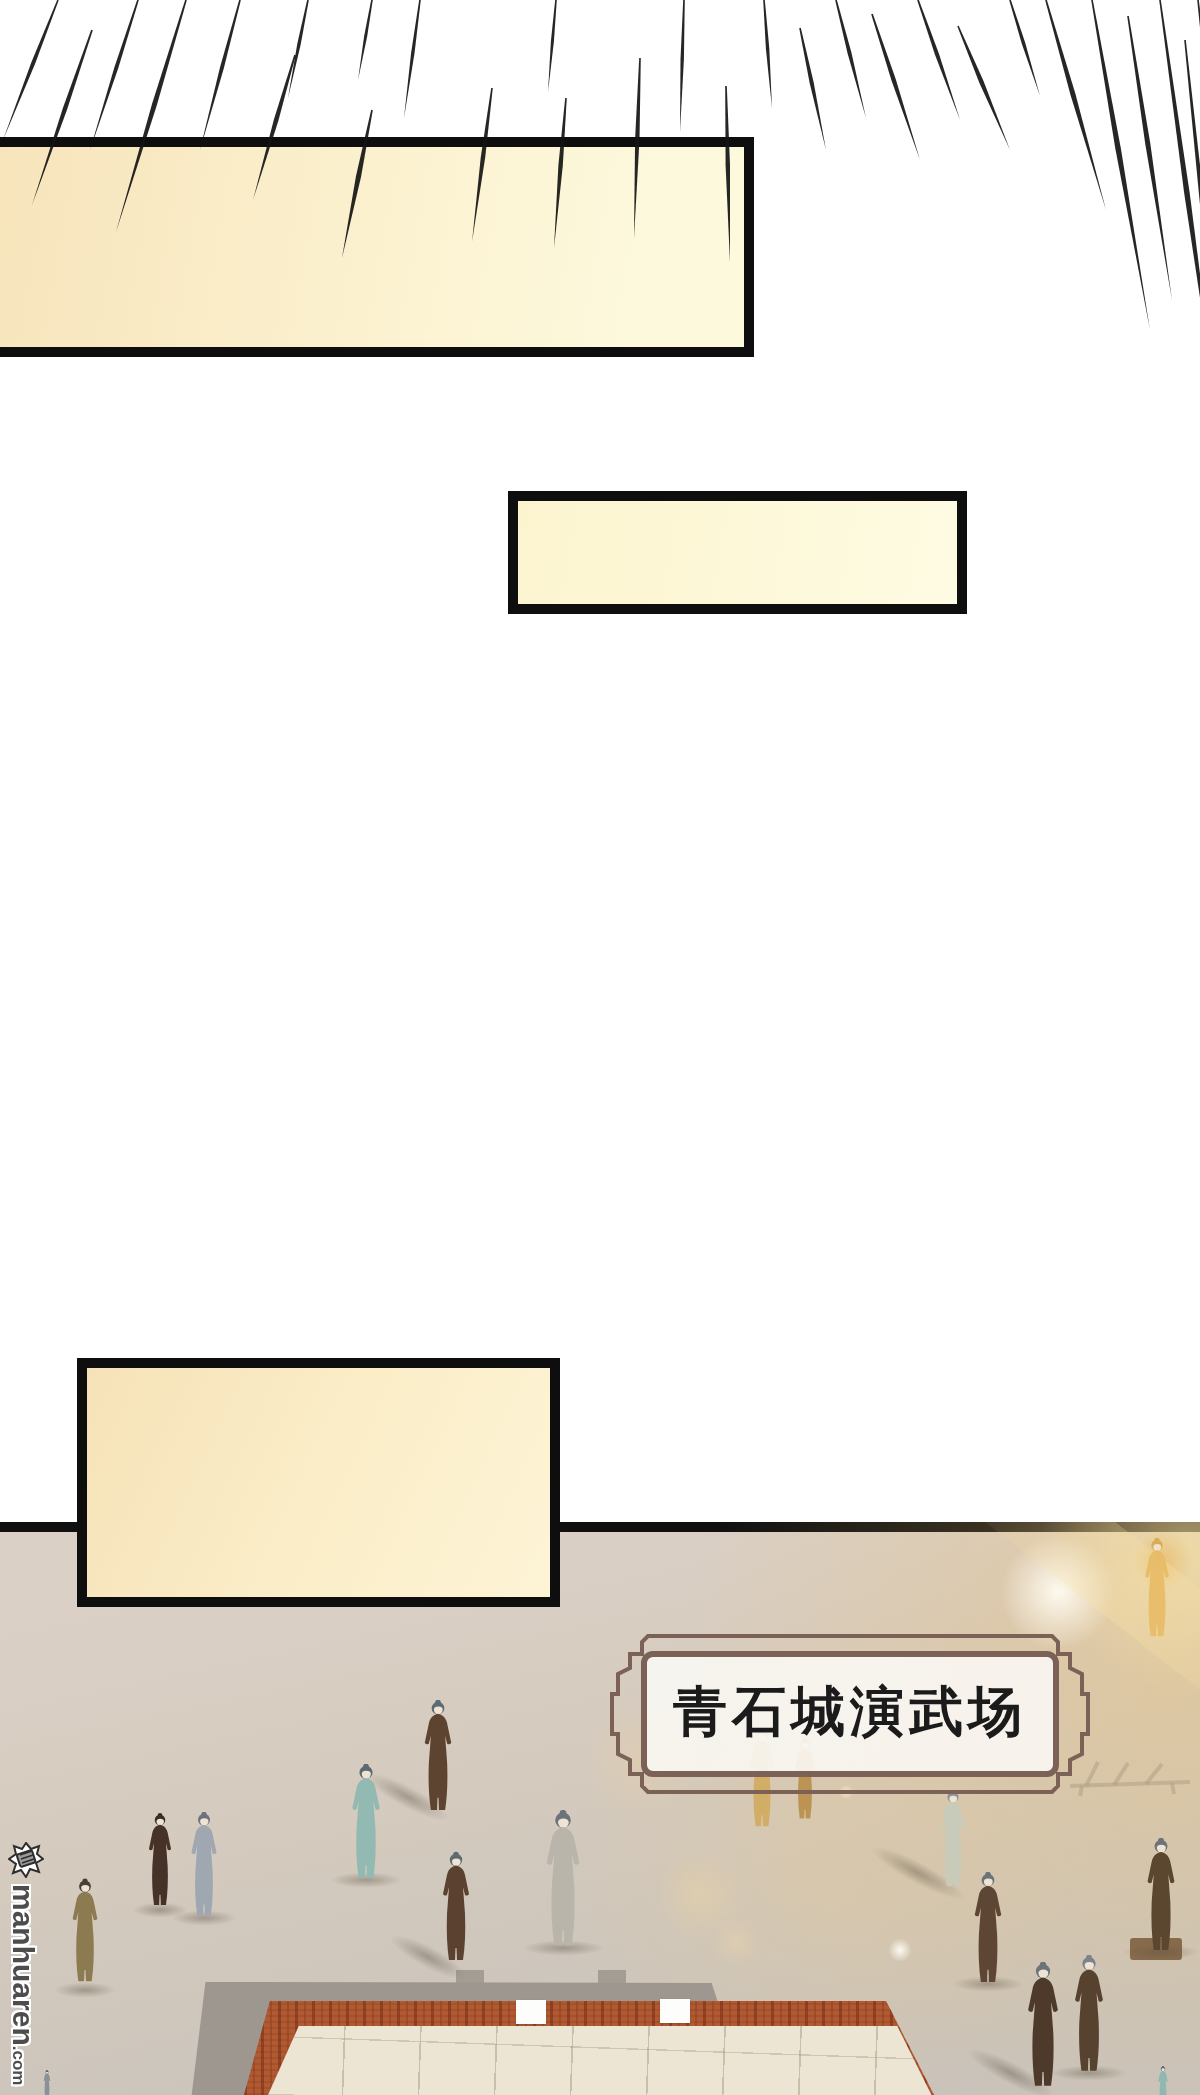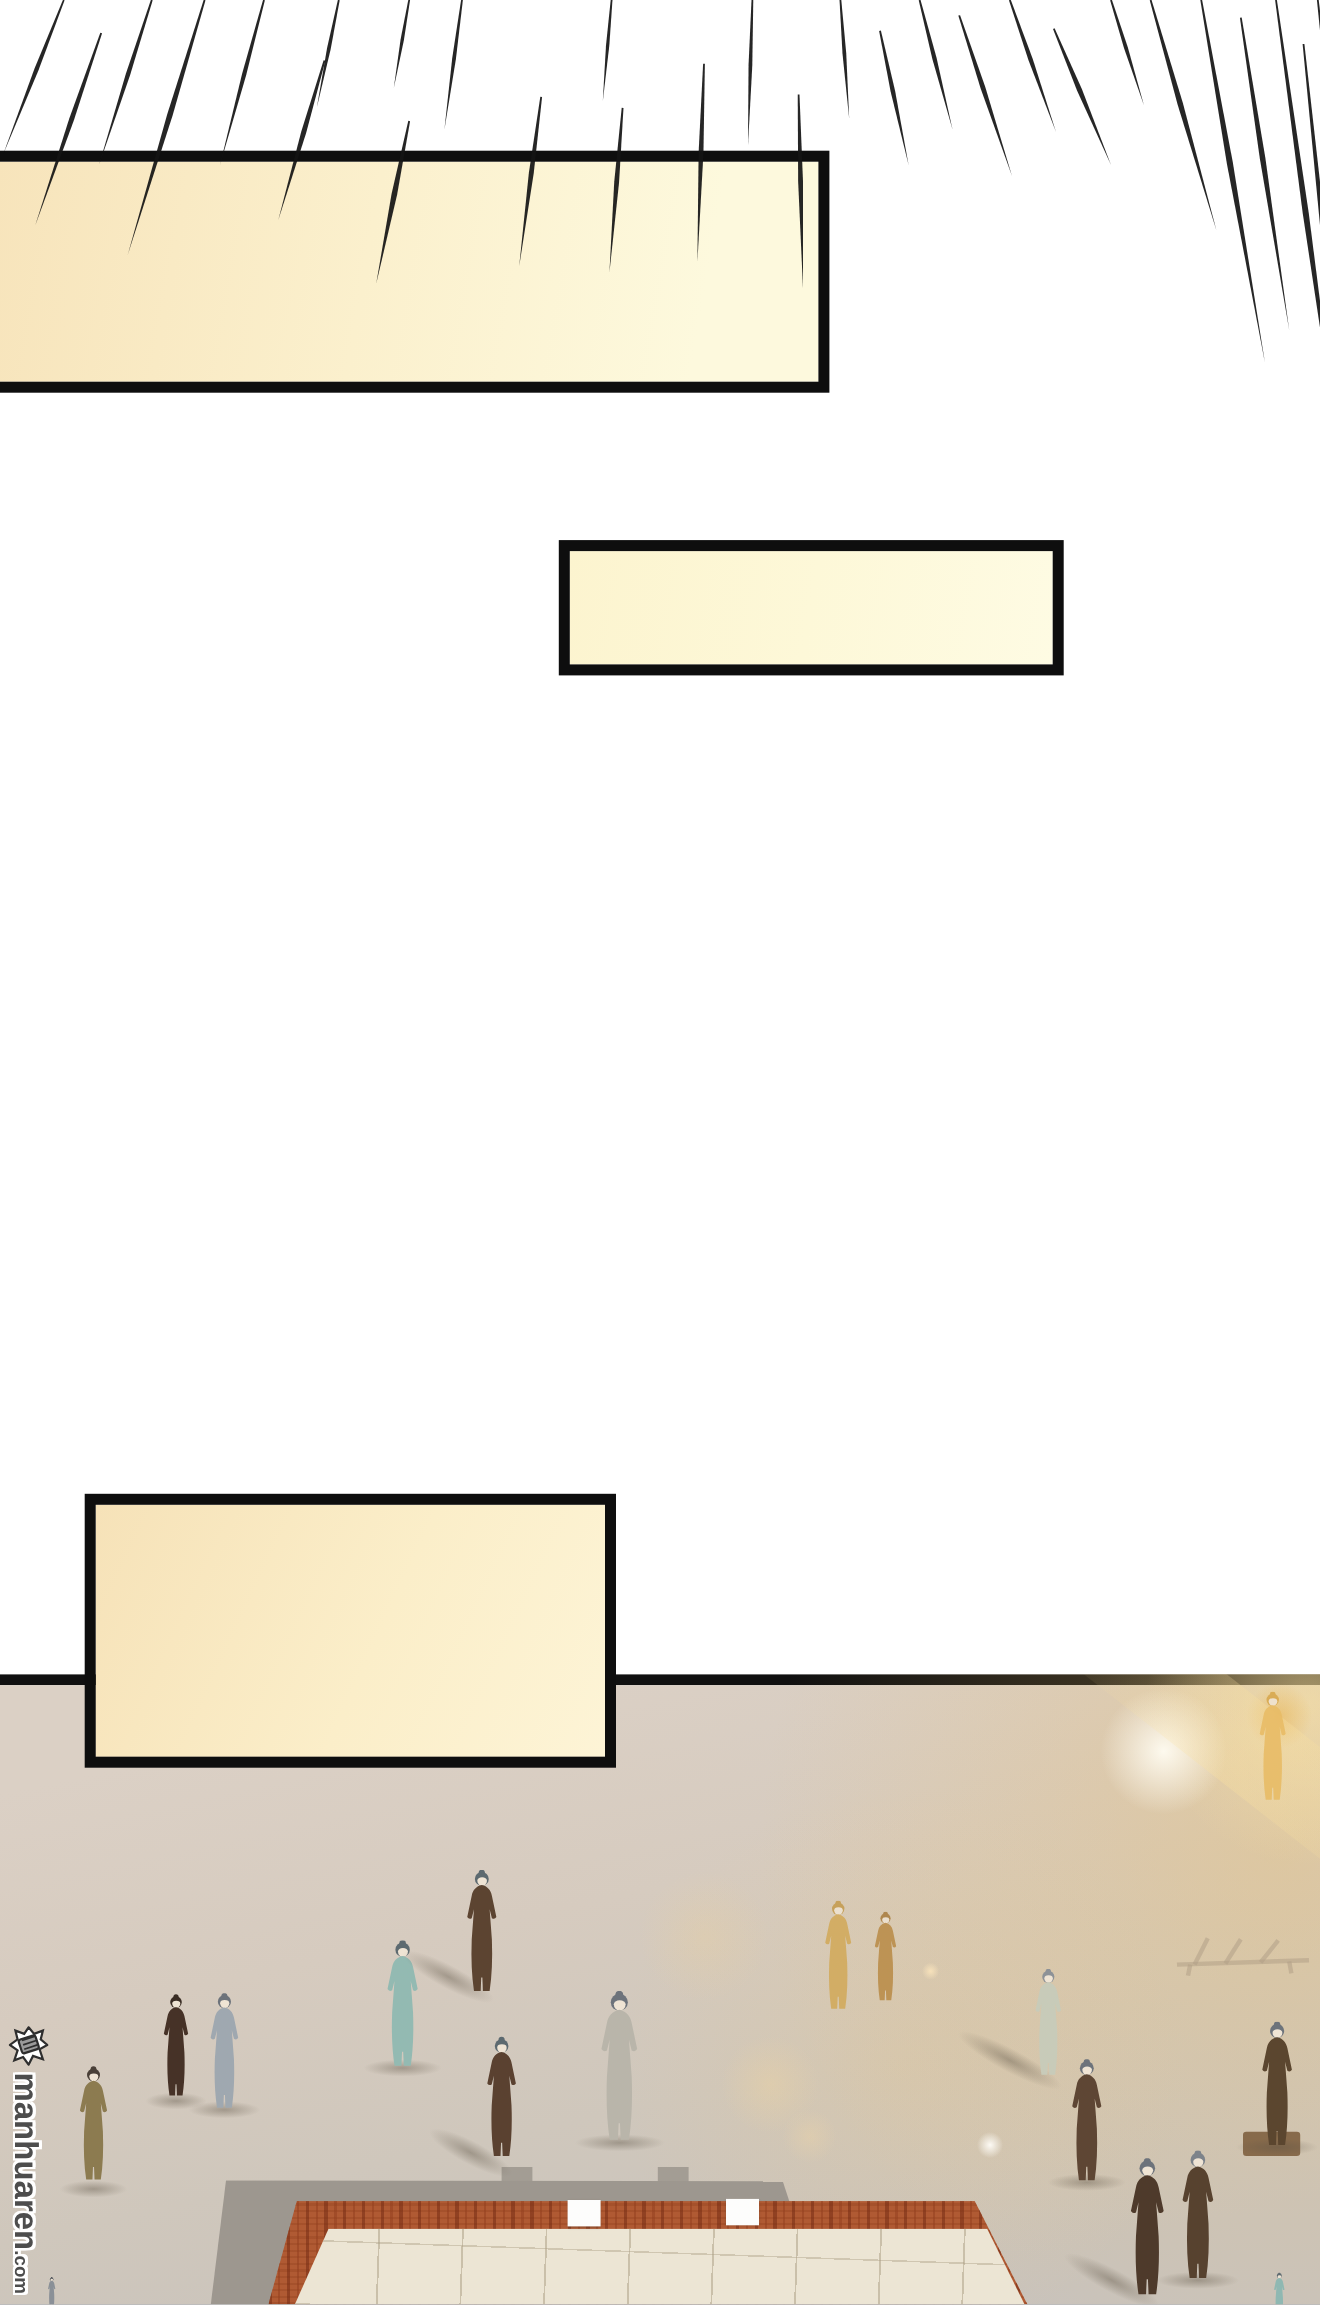--- a/index.html
+++ b/index.html
@@ -264,20 +264,28 @@
   <svg viewBox="0 0 40 110" width="42" height="100" style="display:block;">
     <circle cx="20" cy="2.5" r="2.8" fill="#d8a84f"></circle>
     <circle cx="20" cy="8" r="6.2" fill="#d8a84f"></circle>
     <path d="M16,9.5 a4.3,4.6 0 1 0 8.6,0 a4.3,3 0 1 0 -8.6,0 Z" fill="#efe4d4"></path>
     <path d="M20,13.5 C15,14.5 12,18 11,23 L7,42 Q8.5,44.5 11,43 L13,35 L11,62 Q10,88 13,108 L19,108 L19.5,96 L20.5,96 L21,108 L27,108 Q30,88 29,62 L27,35 L29,43 Q31.5,44.5 33,42 L29,23 C28,18 25,14.5 20,13.5 Z" fill="#e8bc66"></path>
   </svg>
         </div>
       </div>
   </div>
 
+  <div class="plaque" id="plaque" style="z-index: 8; left: 608px; top: 1628px; width: 484px; height: 172px;">
+    <div class="plaque-fill" id="plaque-fill" style="left: 36px; top: 26px; width: 412px; height: 120px; border-radius: 9px; background: rgba(249, 246, 241, 0.93);"></div>
+    <svg id="plaque-frame" style="position:absolute;left:0;top:0;" viewBox="0 0 484 172" width="484" height="172">
+      <path id="plaque-outer" fill="none" stroke-width="4" d="M40,8 H444 L450,14 V26 H462 V40 L474,46 V66 H480 V106 H474 V126 L462,132 V146 H450 V158 L444,164 H40 L34,158 V146 H22 V132 L10,126 V106 H4 V66 H10 V46 L22,40 V26 H34 V14 Z" stroke="#7b6156"></path>
+      <rect id="plaque-inner" x="36" y="26" width="412" height="120" rx="9" fill="none" stroke-width="6" stroke="#7b6156"></rect>
+    </svg>
+    <div class="plaque-title" style="top: 48px; font-size: 54px; color: rgb(27, 27, 27);">青石城演武场</div>
+  </div>
 
   <div class="speech-box" id="box-2" style="z-index: 9; left: 77px; top: 1358px; width: 483px; height: 249px; background: linear-gradient(115deg, rgb(246, 226, 184) 0%, rgb(251, 238, 201) 55%, rgb(253, 244, 214) 100%);"></div>
 
   <div class="watermark">
     <svg id="wm-logo" viewBox="0 0 36 36" style="position: absolute; left: 8px; top: 1842px; width: 36px; height: 36px;">
       <polygon points="18,1 23,7 31,4 29,12 35,17 28,21 31,30 22,27 18,35 13,28 5,31 8,22 1,17 8,12 6,4 14,7" fill="#ffffff" stroke="#2e2e2e" stroke-width="2"></polygon>
       <rect x="10" y="10" width="16" height="13" rx="2" transform="rotate(-18 18 16)" fill="#9a9a9a" stroke="#2e2e2e" stroke-width="2"></rect>
       <line x1="12" y1="13" x2="24" y2="9" stroke="#2e2e2e" stroke-width="1.5"></line>
       <line x1="13" y1="17" x2="25" y2="13" stroke="#2e2e2e" stroke-width="1.5"></line>
       <line x1="14" y1="21" x2="26" y2="17" stroke="#2e2e2e" stroke-width="1.5"></line>

